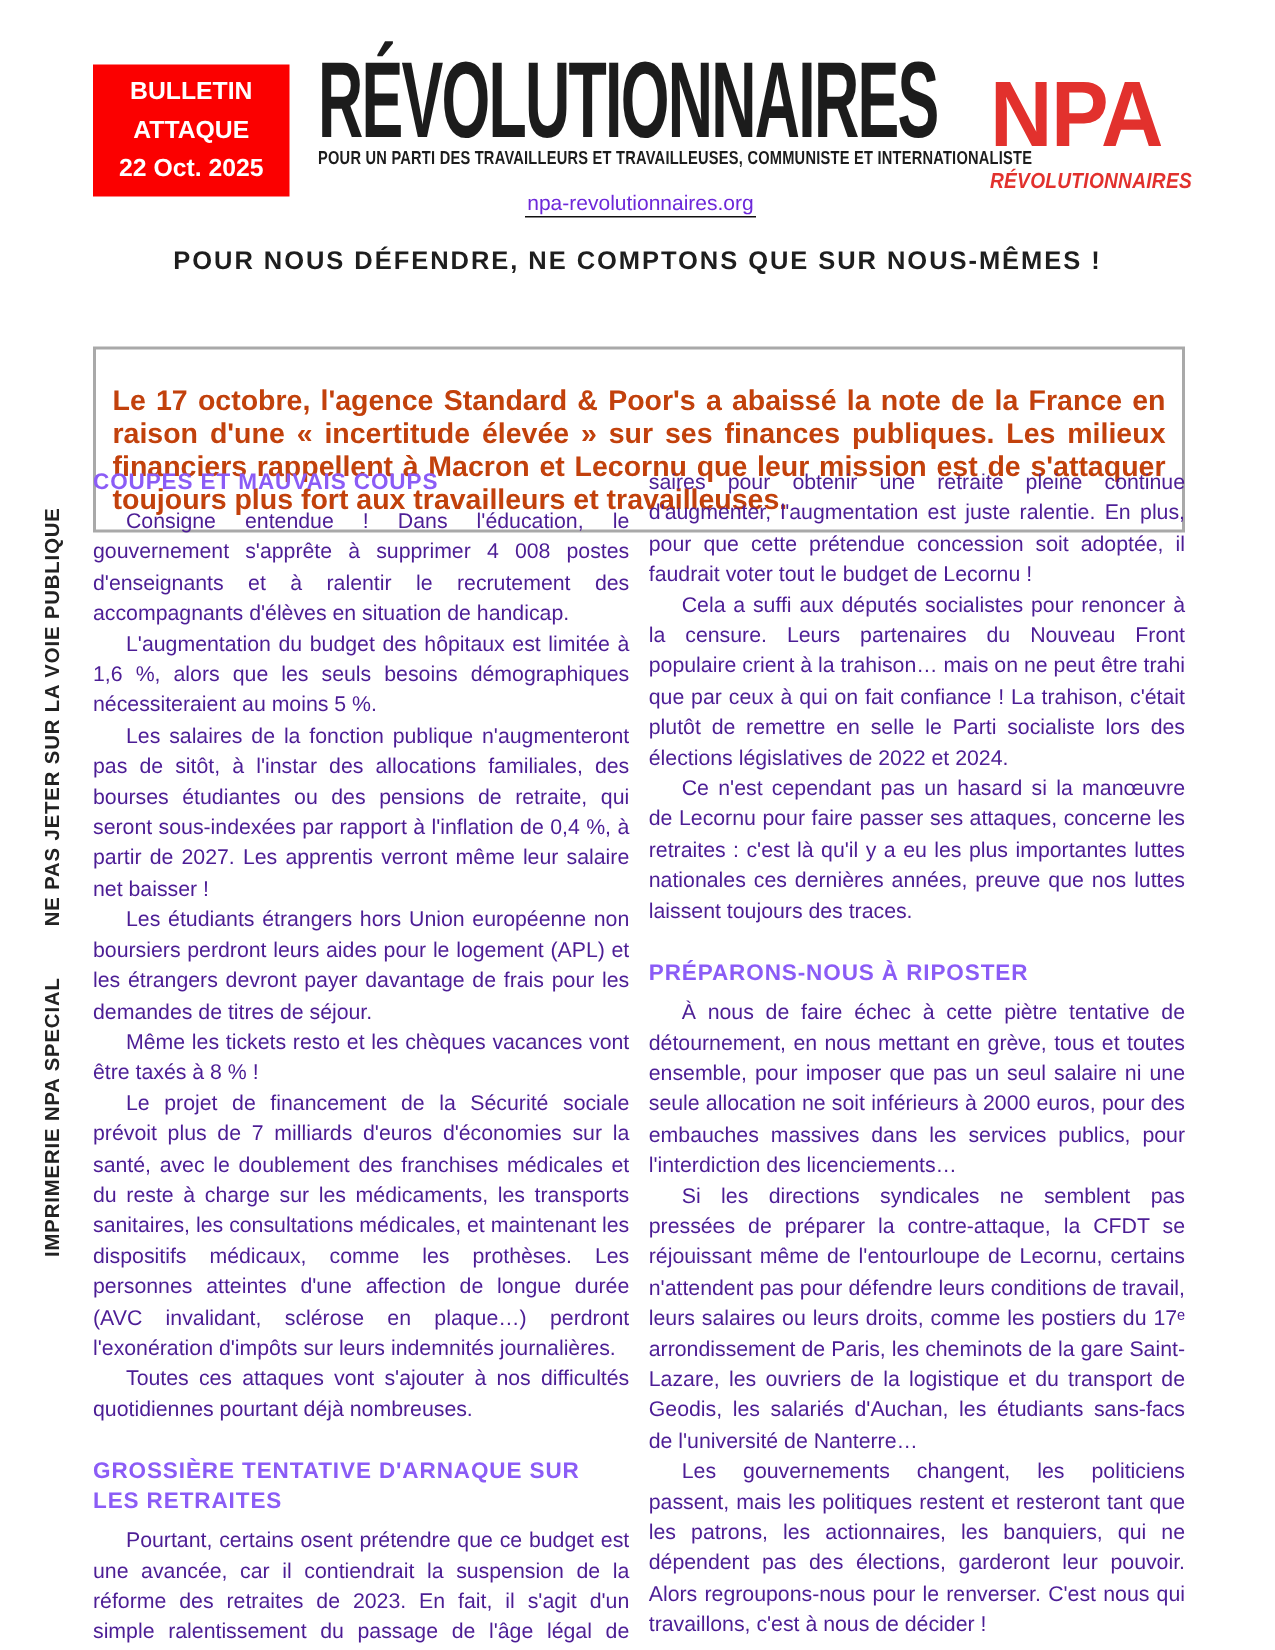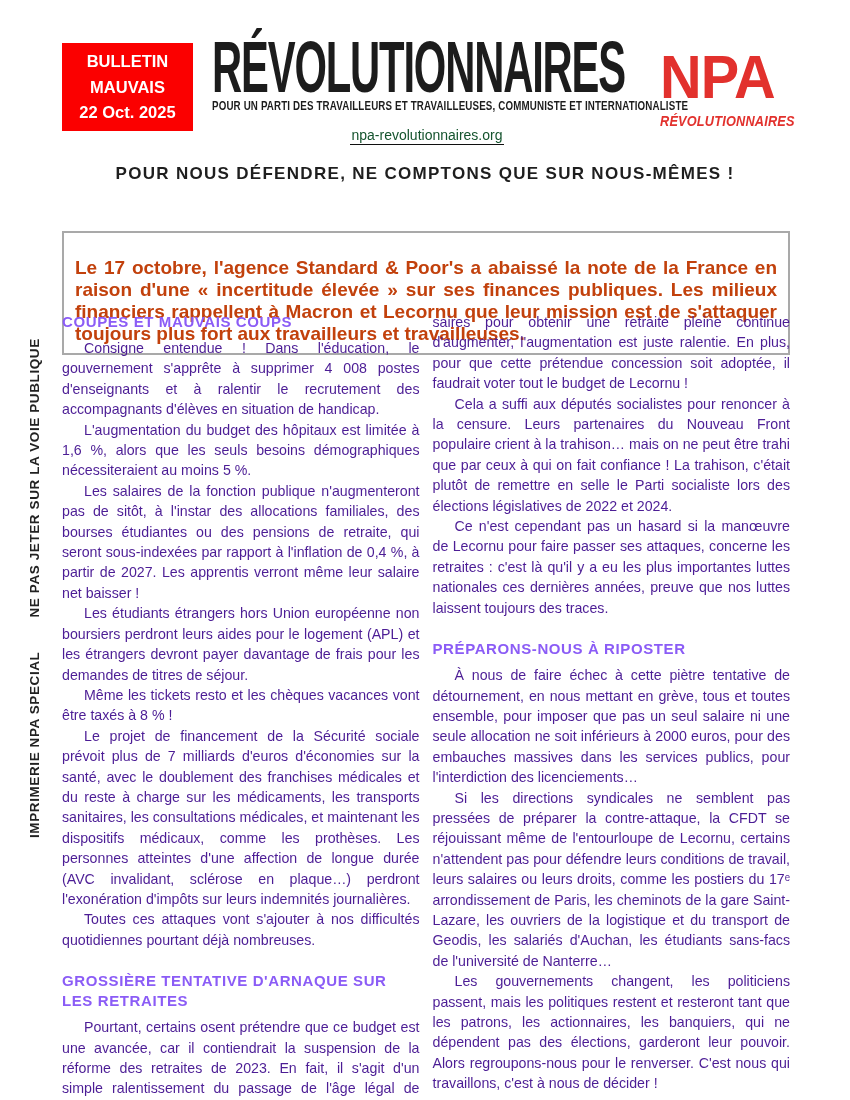--- a/index.html
+++ b/index.html
@@ -20,21 +20,21 @@
   .masthead-title .t{
     display:inline-block;white-space:nowrap;font-weight:700;font-size:72px;
     line-height:1;letter-spacing:-2px;color:#1c1c1c;
     transform:scale(0.58,1);transform-origin:0 0;
   }
   .masthead-subtitle{position:absolute;left:212px;top:96px;width:484px;}
   .masthead-subtitle .t{
     display:inline-block;white-space:nowrap;font-weight:700;font-size:12.5px;
     color:#1c1c1c;transform:scaleX(0.78);transform-origin:0 0;letter-spacing:0.2px;
   }
-  .site-url{position:absolute;left:212px;top:127px;width:430px;text-align:center;font-size:14px;color:#14532d;}
+  .site-url{position:absolute;left:212px;top:127px;width:430px;text-align:center;font-size:14px;color:#6d28d9;}
   .site-url span{border-bottom:1px solid #101010;padding:0 2px 1px;}
   .npa-logo{position:absolute;left:660px;top:46px;width:140px;}
   .npa-acronym{
     display:inline-block;font-weight:700;font-size:62px;line-height:1;
     letter-spacing:-1px;color:var(--npa-red,#e2312d);white-space:nowrap;
     transform:scaleX(0.93);transform-origin:0 0;
   }
   .npa-sub{
     display:inline-block;margin-top:5px;font-weight:700;font-style:italic;
     font-size:14.5px;color:var(--npa-red,#e2312d);white-space:nowrap;
@@ -72,21 +72,21 @@
     font-weight:700;font-size:13.5px;letter-spacing:0.6px;color:#222222;white-space:nowrap;
   }
 </style>
 </head>
 <body>
 
 <div class="page">
 
   <div class="bulletin-box">
     <div>BULLETIN</div>
-    <div>MAUVAIS</div>
+    <div>ATTAQUE</div>
     <div>22 Oct. 2025</div>
   </div>
 
   <div class="masthead-title">
     <span class="t">RÉVOLUTIONNAIRES</span>
   </div>
   <div class="masthead-subtitle">
     <span class="t">POUR UN PARTI DES TRAVAILLEURS ET TRAVAILLEUSES, COMMUNISTE ET INTERNATIONALISTE</span>
   </div>
   <div class="site-url">

